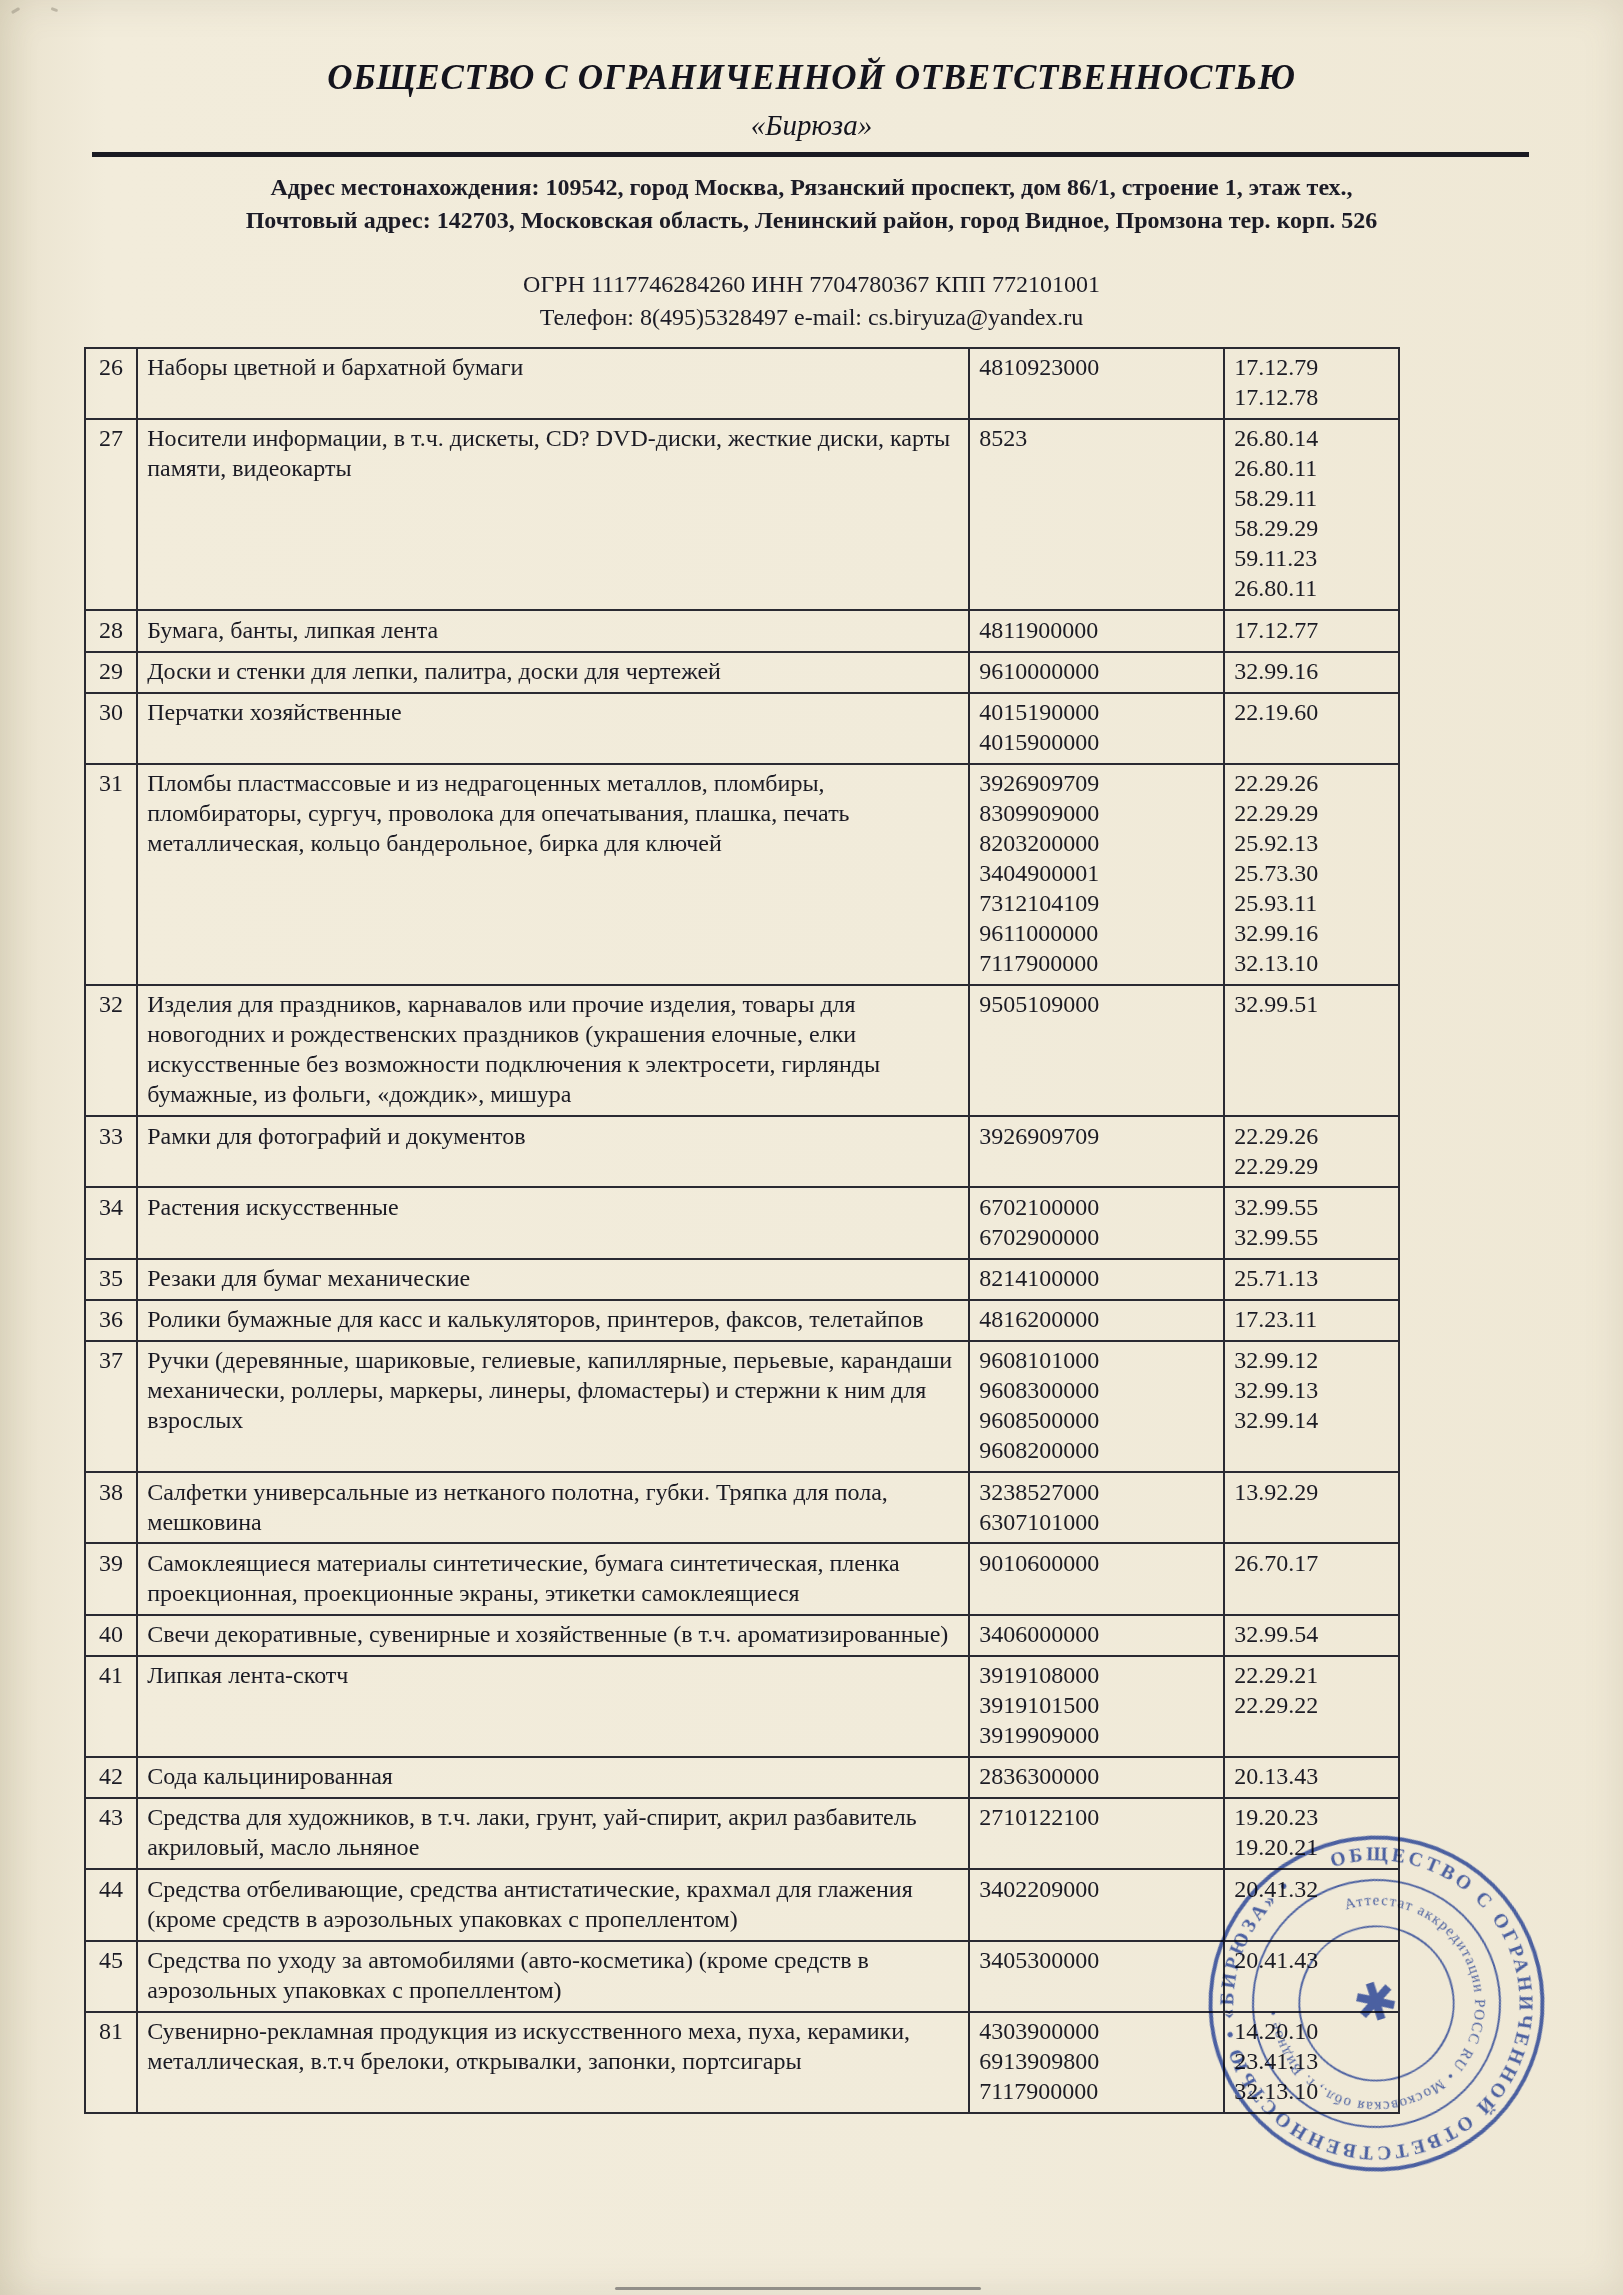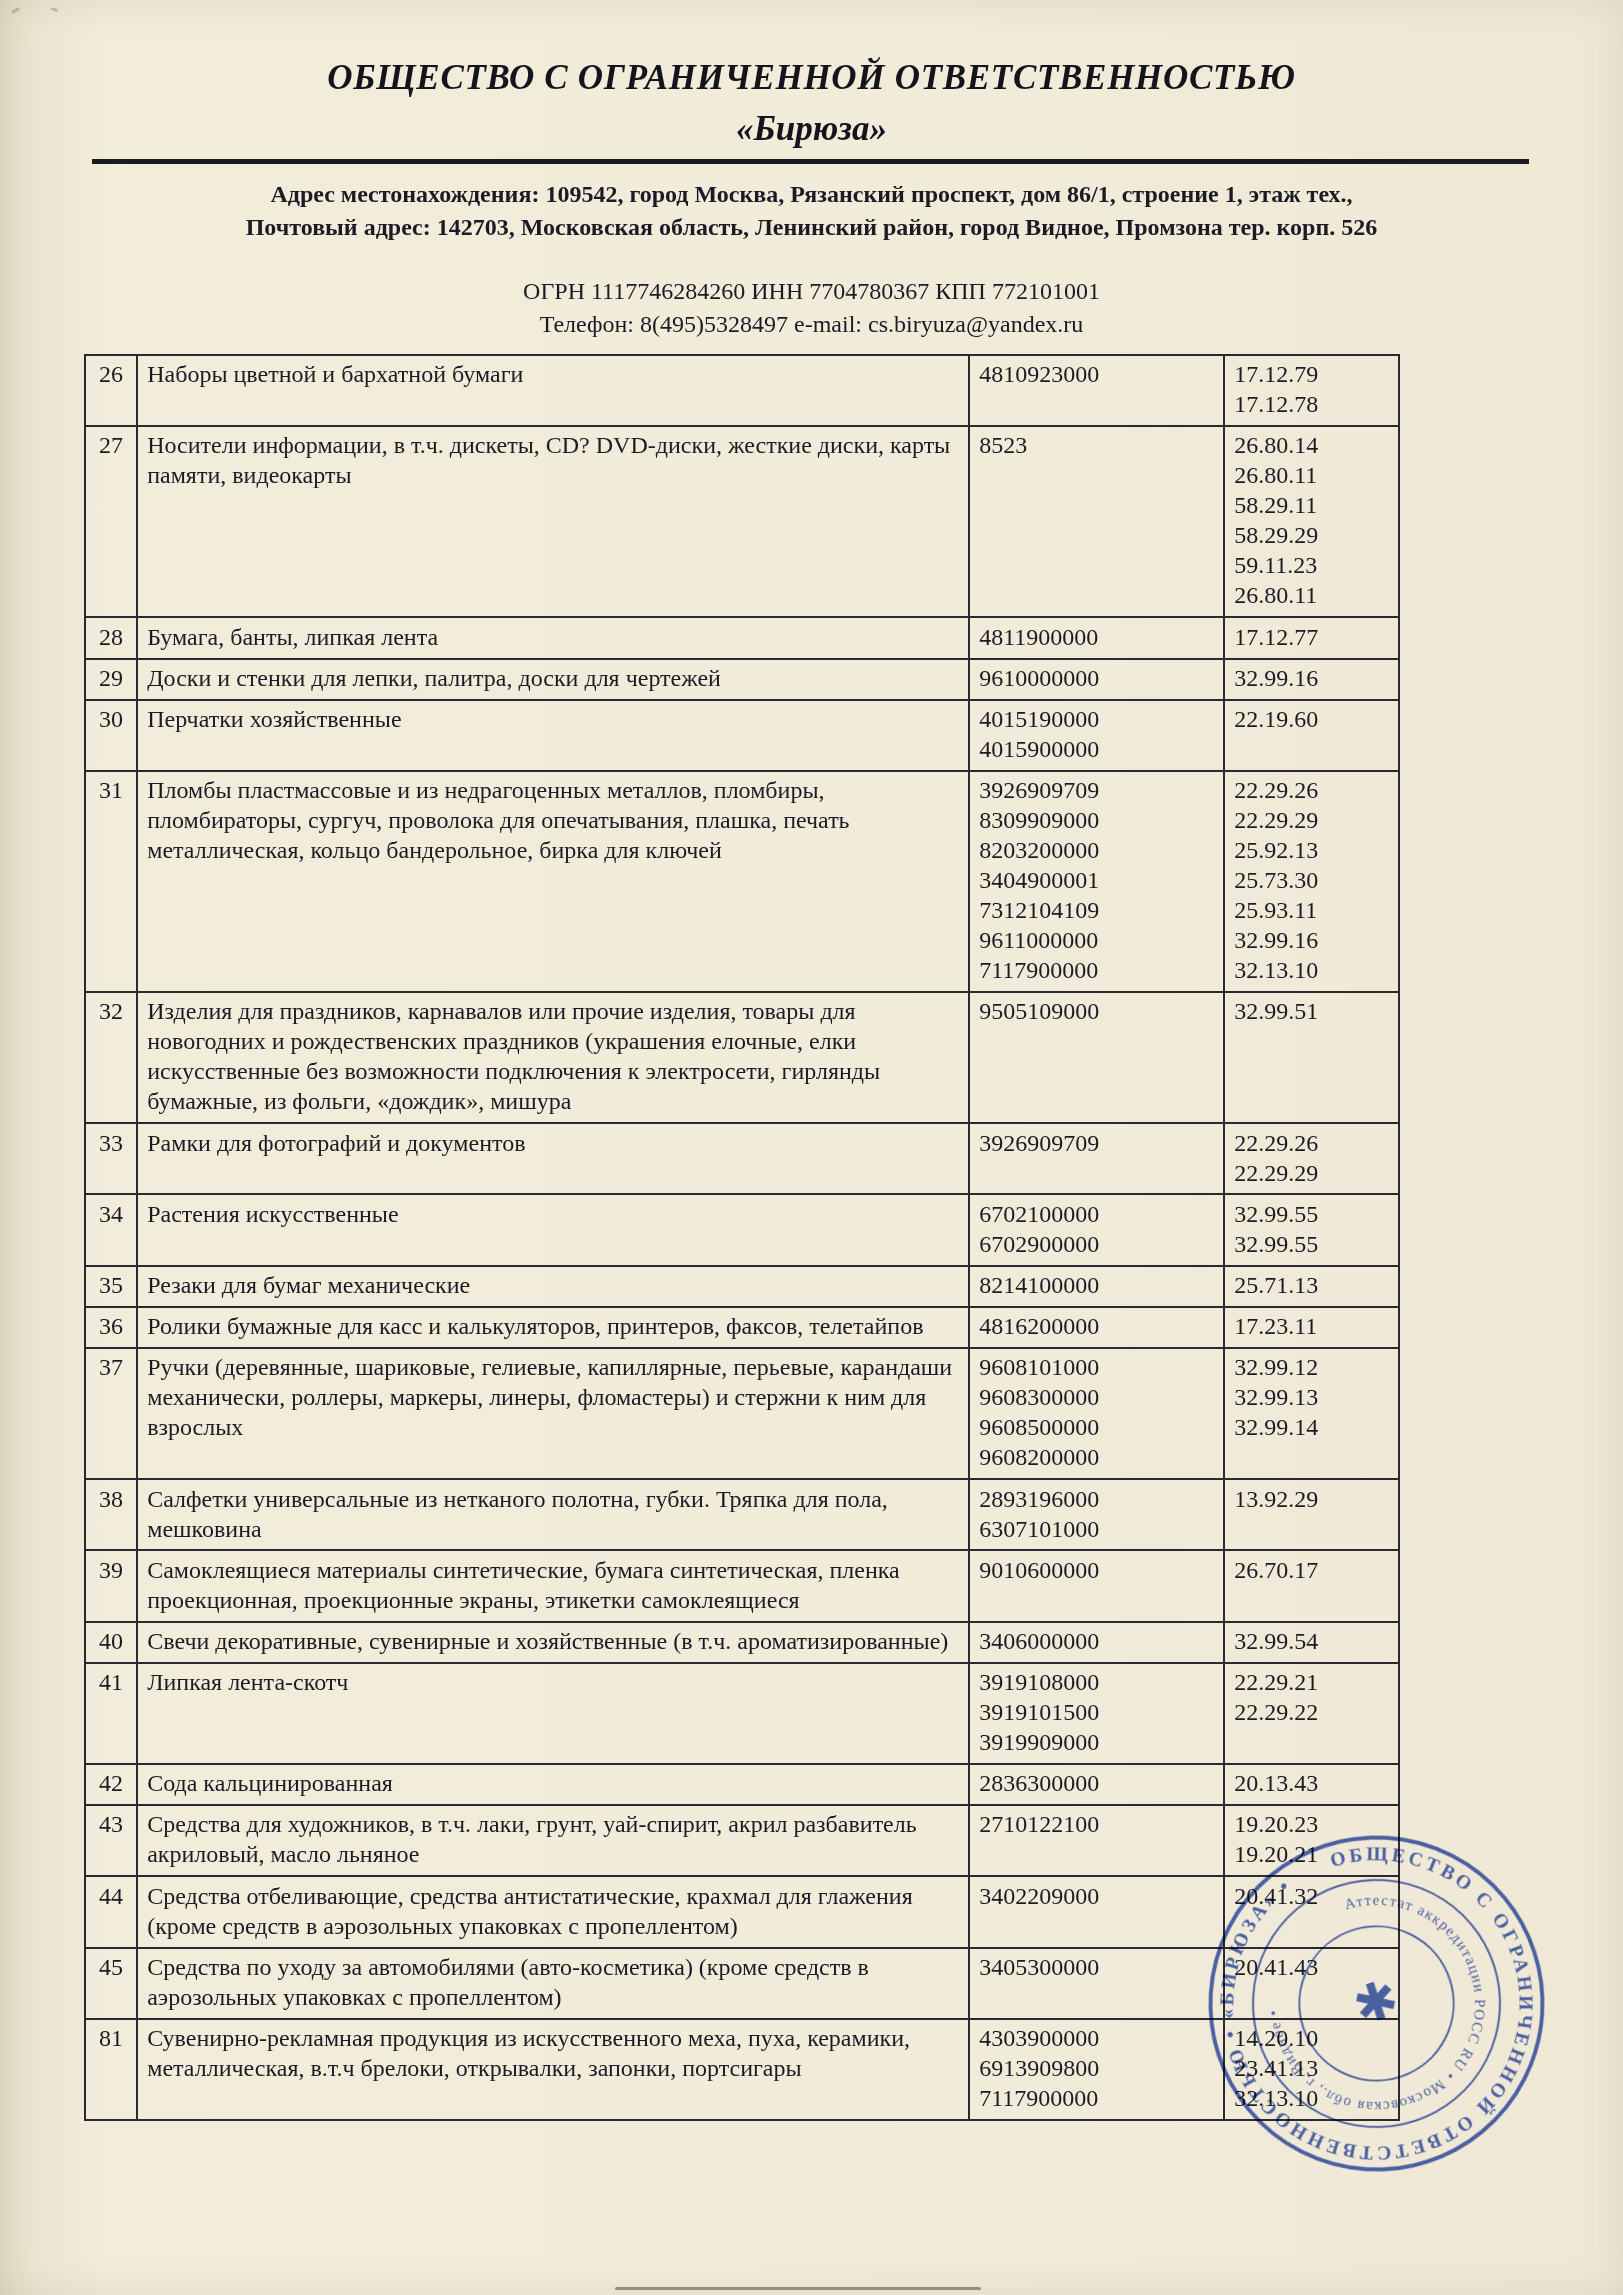--- a/index.html
+++ b/index.html
@@ -16,21 +16,21 @@
     background:linear-gradient(90deg,#e3dcc6 0px,#ece5d2 36px,#f2ecdb 105px,#f1ebda 60%,#efe8d5 100%);
     box-shadow: inset 0 0 39px rgba(120,110,80,.15);
   }
   
   .doc-header { padding-top:58px; text-align:center; }
   .org-type {
     font-size:35px; font-weight:bold; font-style:italic;
     letter-spacing:0.7px; color:#14141d;
   }
   .org-name {
-    font-size:35px; font-weight:bold; font-style:italic;
+    font-size:29px; font-weight:normal; font-style:italic;
     margin-top:10.5px; color:#14141d;
   }
   .title-rule {
     height:4.6px; background:#1a1a22;
     margin:10.5px 94px 14.4px 92px;
   }
   .addr { font-size:24px; line-height:33px; color:#1b1b26;font-weight:bold; }
   .reg-line { font-size:24px; line-height:33px; margin-top:31px; color:#1b1b26; }
   .contact-line { font-size:24px; line-height:33px; color:#1b1b26; }
 
@@ -197,21 +197,21 @@
 9608300000
 9608500000
 9608200000</td>
           <td class="c-okpd">32.99.12
 32.99.13
 32.99.14</td>
         </tr>
         <tr>
           <td class="c-num">38</td>
           <td class="c-desc">Салфетки универсальные из нетканого полотна, губки. Тряпка для пола, мешковина</td>
-          <td class="c-code">2893196000
+          <td class="c-code">3238527000
 6307101000</td>
           <td class="c-okpd">13.92.29</td>
         </tr>
         <tr>
           <td class="c-num">39</td>
           <td class="c-desc">Самоклеящиеся материалы синтетические, бумага синтетическая, пленка проекционная, проекционные экраны, этикетки самоклеящиеся</td>
           <td class="c-code">9010600000</td>
           <td class="c-okpd">26.70.17</td>
         </tr>
         <tr>

